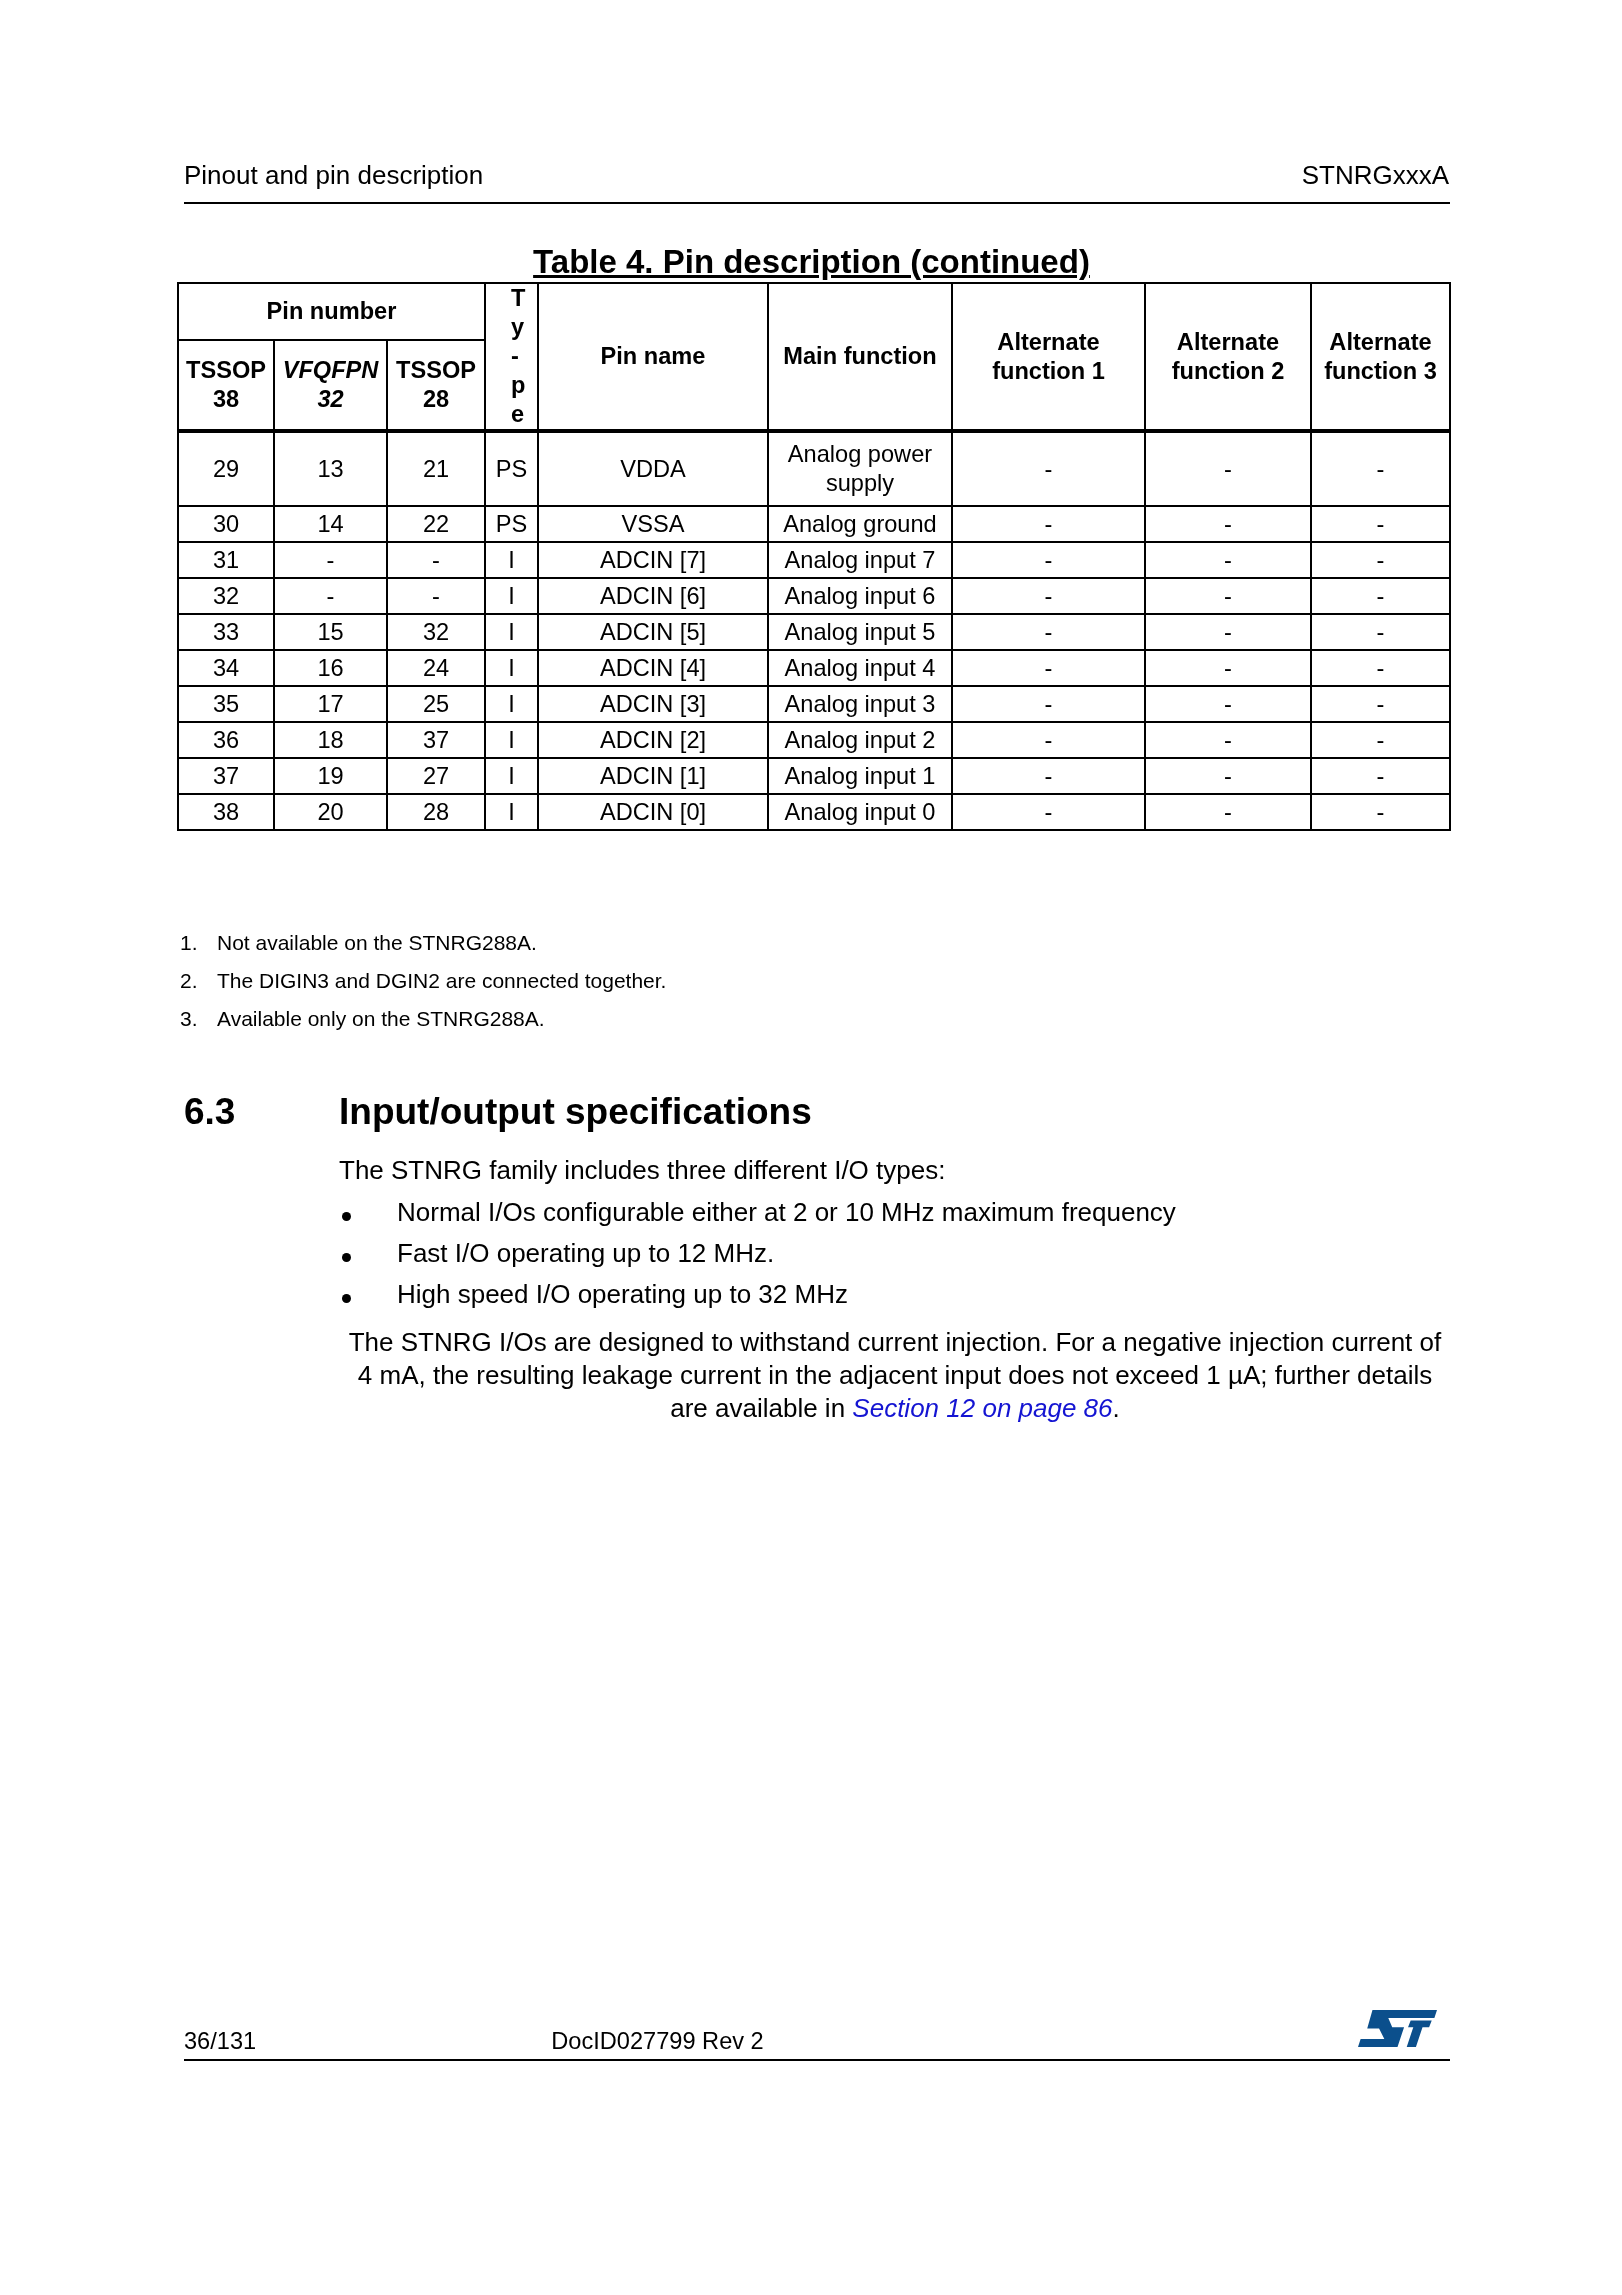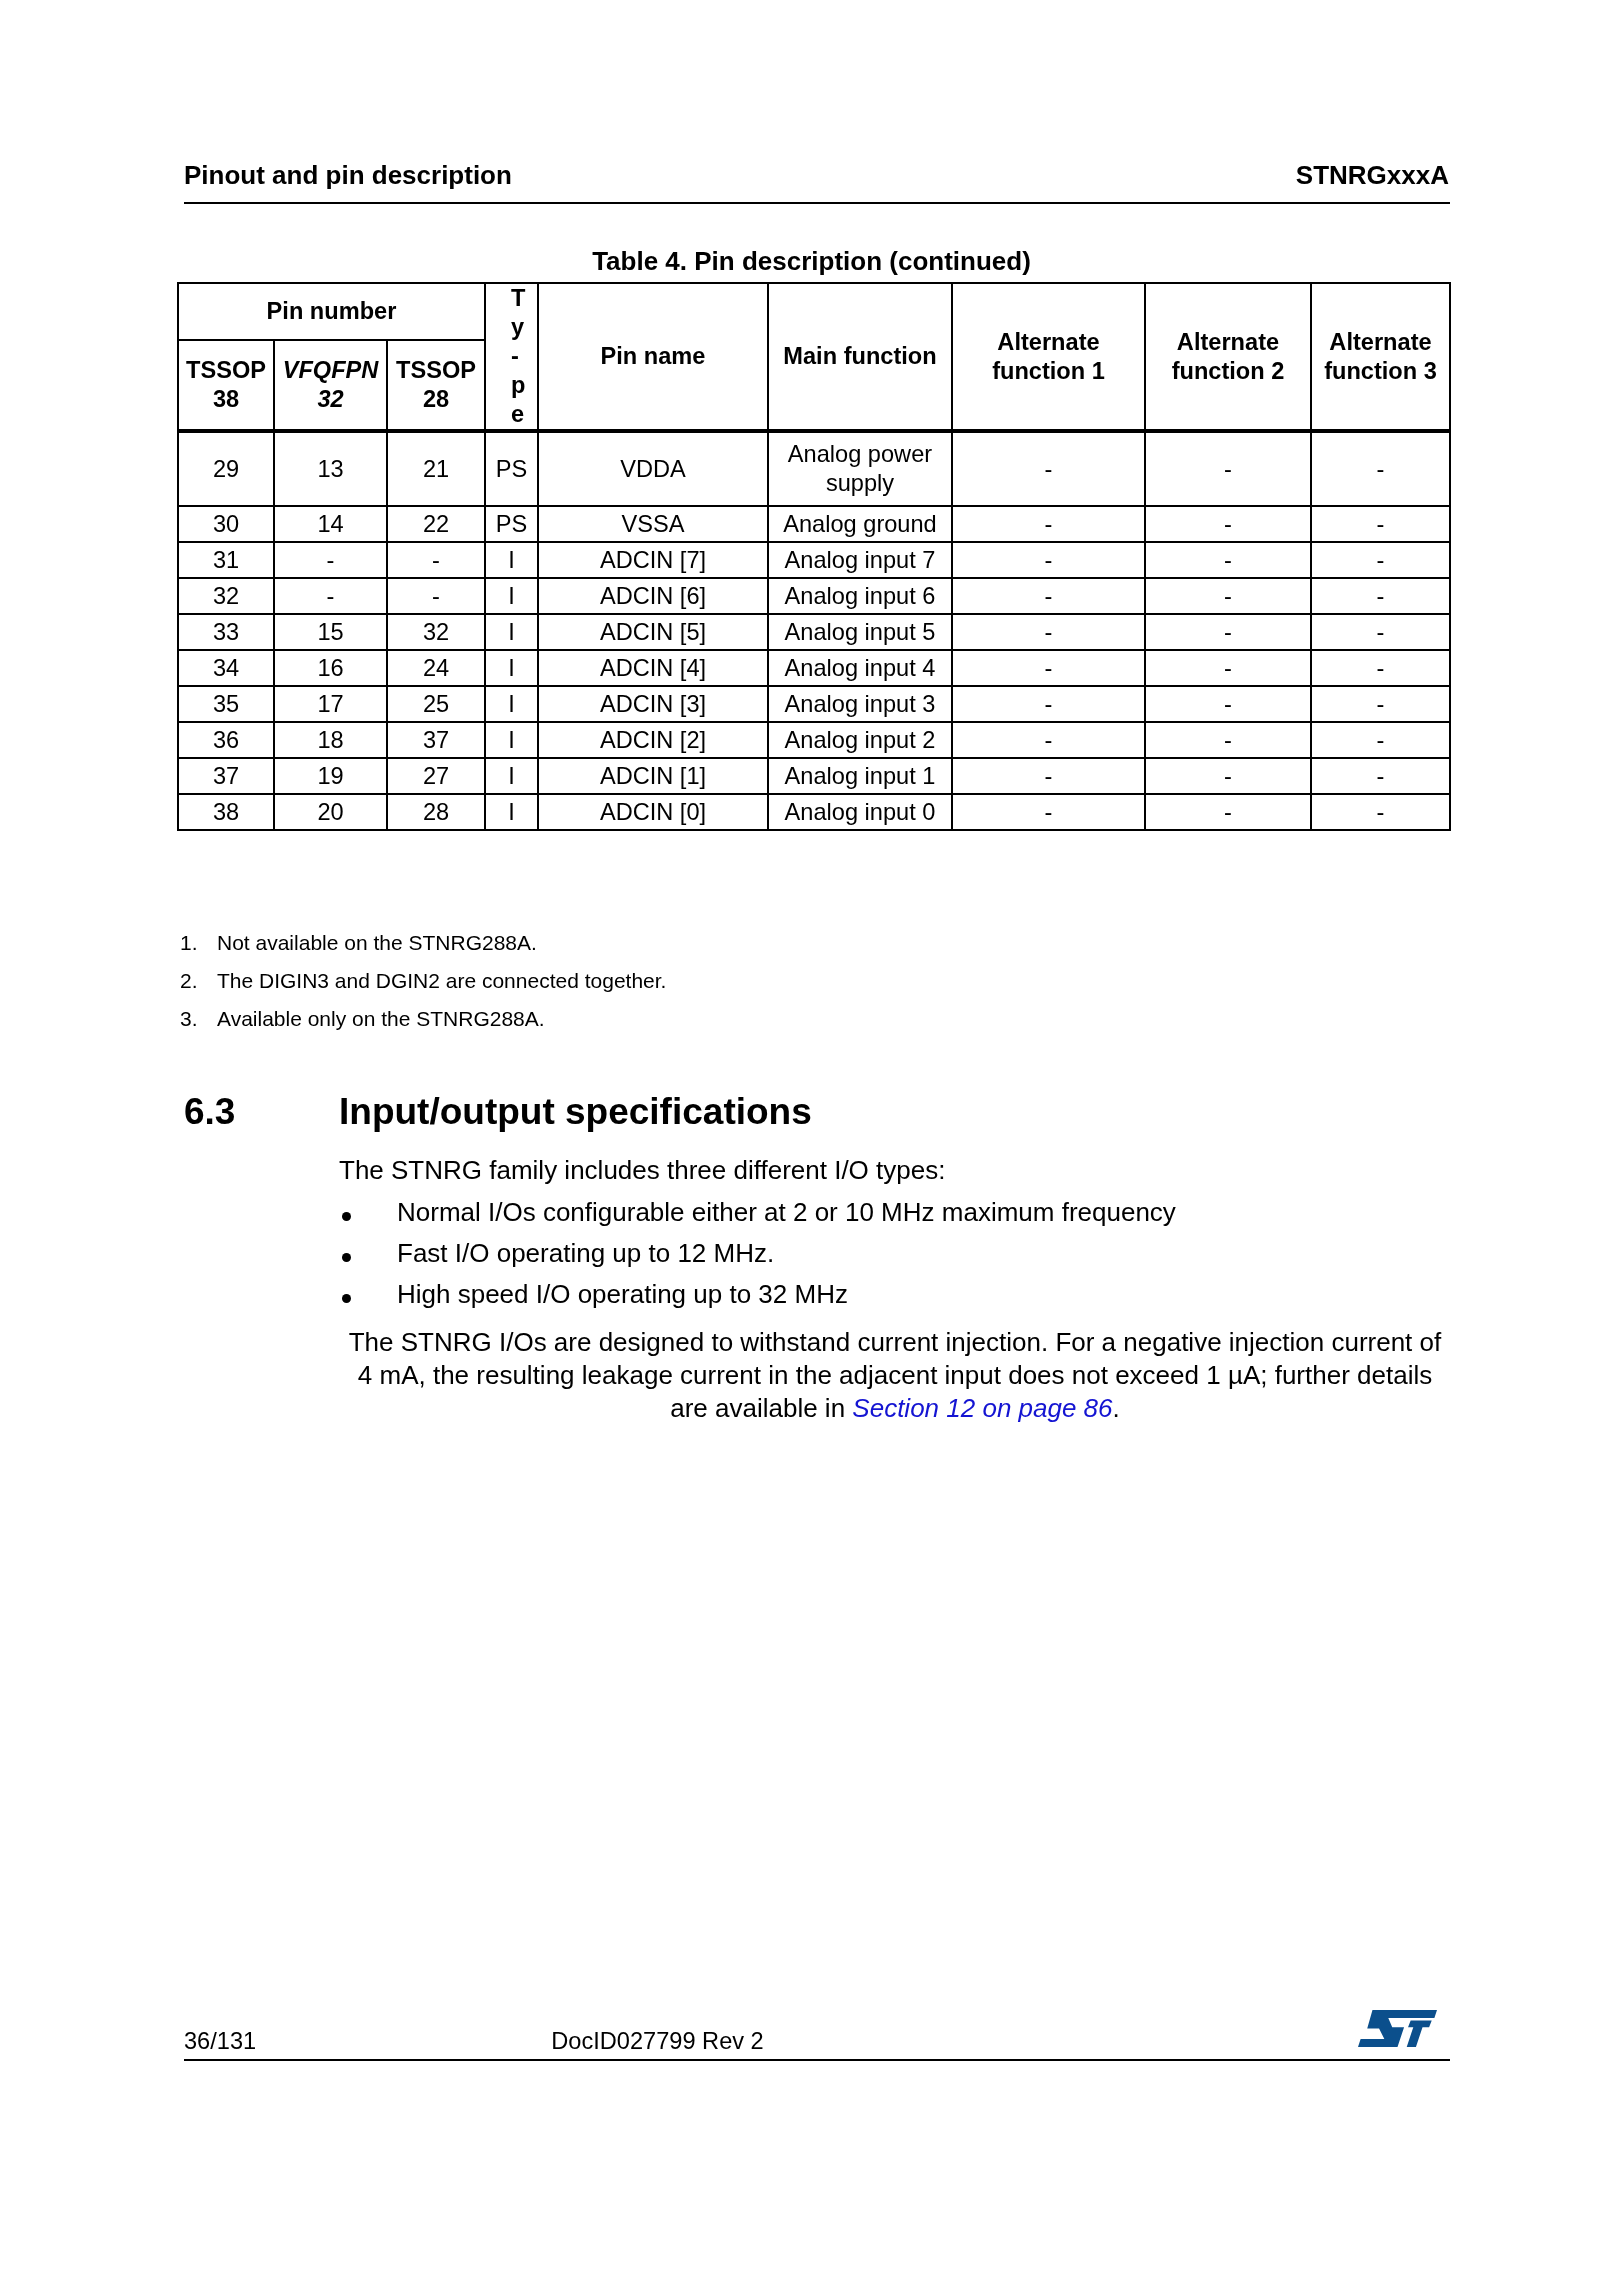--- a/index.html
+++ b/index.html
@@ -1,25 +1,25 @@
 <!DOCTYPE html>
 <html style="font-size:10.5px"><head>
 <meta charset="utf-8">
 <style>
   html, body { margin:0; padding:0; background:#ffffff; }
   body { width:1622px; height:2295px; position:relative; overflow:hidden;
          font-family:"Liberation Sans", sans-serif; color:#000; }
   .abs { position:absolute; }
-  .run-head { top:159px; font-size:26px; font-weight:bold; line-height:33px; }
+  .run-head { top:159px; font-size:26px; font-weight:normal; line-height:33px; }
   .run-head.left { left:184px; }
   .run-head.right { right:173px; }
   .head-rule { left:184px; width:1266px; top:202px; height:2px; background:#000; }
 
   .caption { left:177px; width:1269px; top:245px; text-align:center;
-             font-size:26px; font-weight:bold; line-height:33px; }
+             font-size:33px; font-weight:bold; line-height:33px;text-decoration:underline; }
 
   table.pins { position:absolute; left:177px; top:282px; width:1270px;
                border-collapse:collapse; table-layout:fixed; }
   table.pins th, table.pins td { border:2px solid #000; text-align:center; vertical-align:middle;
                padding:0 2.6px; font-size:23.6px; line-height:29px; }
   table.pins th { font-weight:bold; }
   table.pins thead tr.r1 th { height:52px; }
   table.pins thead tr.r2 th { height:84px; }
   table.pins thead tr.r2 th, table.pins thead th.span2 { border-bottom:4.6px solid #000; }
   table.pins tbody tr { height:36px; }

